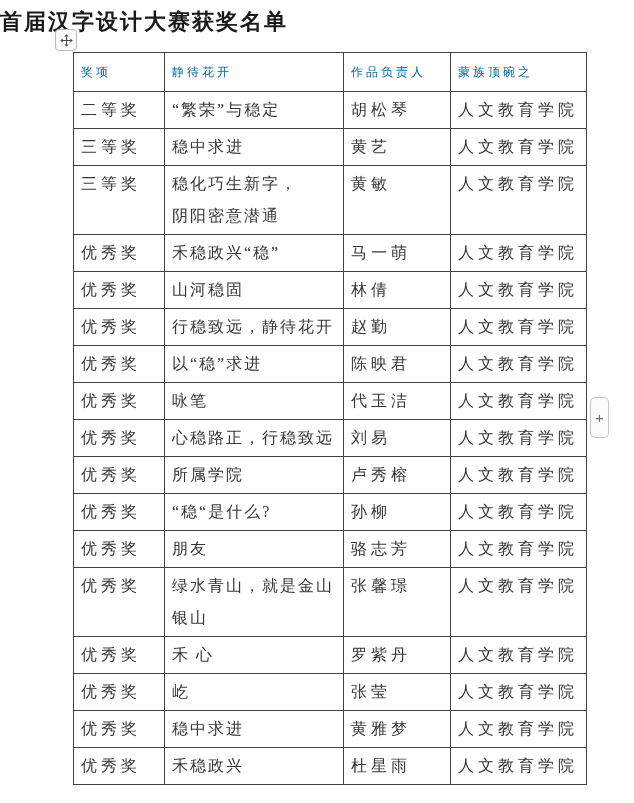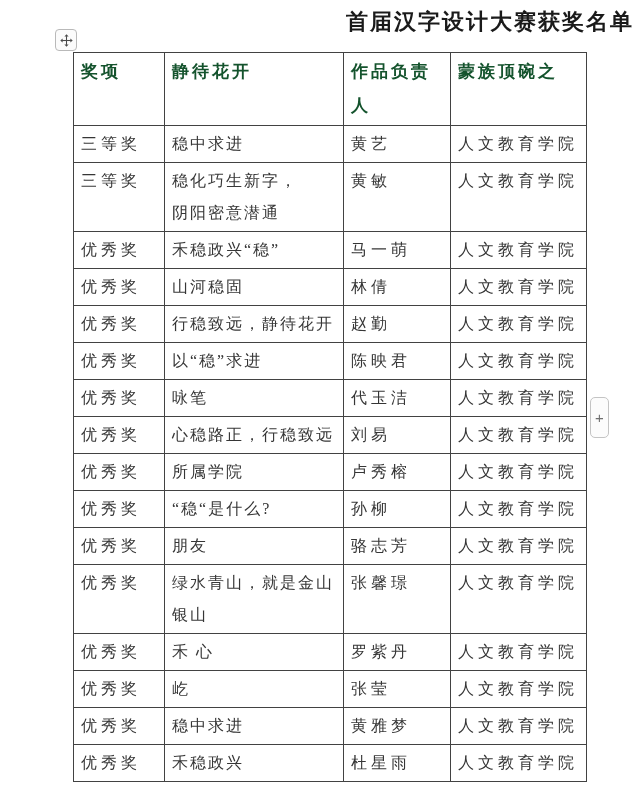--- a/index.html
+++ b/index.html
@@ -6,21 +6,21 @@
   body {
     width: 634px; height: 803px;
     background: #ffffff;
     position: relative;
     overflow: hidden;
     font-family: "Liberation Serif", "DejaVu Serif", serif;
   }
   .doc-title {
     margin: 0;
     padding-top: 7px;
-    text-align: right;
+    text-align: left;
     font-size: 22px;
     font-weight: bold;
     letter-spacing: 2px;
     color: #1a1a1a;
     font-family: "Liberation Serif", "DejaVu Serif", serif;
   }
   .move-handle {
     position: absolute;
     left: 55px; top: 29px;
     width: 22px; height: 22px;
@@ -40,23 +40,23 @@
     border-collapse: collapse;
   }
   table.awards th, table.awards td {
     border: 1px solid #424242;
     padding: 2px 7px;
     vertical-align: top;
     text-align: left;
     overflow: hidden;
   }
   table.awards th {
-    font-size: 17px;
-    font-weight: bold;
-    color: #14532d;
+    font-size: 12px;
+    font-weight: normal;
+    color: #0369a1;
     line-height: 34px;
     letter-spacing: 3px;
     height: 38px;
     box-sizing: border-box;
   }
   table.awards td {
     font-size: 16px;
     color: #363636;
     line-height: 32px;
     letter-spacing: 2px;
@@ -111,20 +111,26 @@
   <thead>
     <tr id="header-row">
         <th>奖项</th>
         <th>静待花开</th>
         <th>作品负责人</th>
         <th>蒙族顶碗之</th>
       </tr>
   </thead>
   <tbody id="table-body">
       <tr>
+        <td>二等奖</td>
+        <td>“繁荣”与稳定</td>
+        <td>胡松琴</td>
+        <td>人文教育学院</td>
+      </tr>
+      <tr>
         <td>三等奖</td>
         <td>稳中求进</td>
         <td>黄艺</td>
         <td>人文教育学院</td>
       </tr>
       <tr>
         <td>三等奖</td>
         <td>稳化巧生新字，
 阴阳密意潜通</td>
         <td>黄敏</td>

